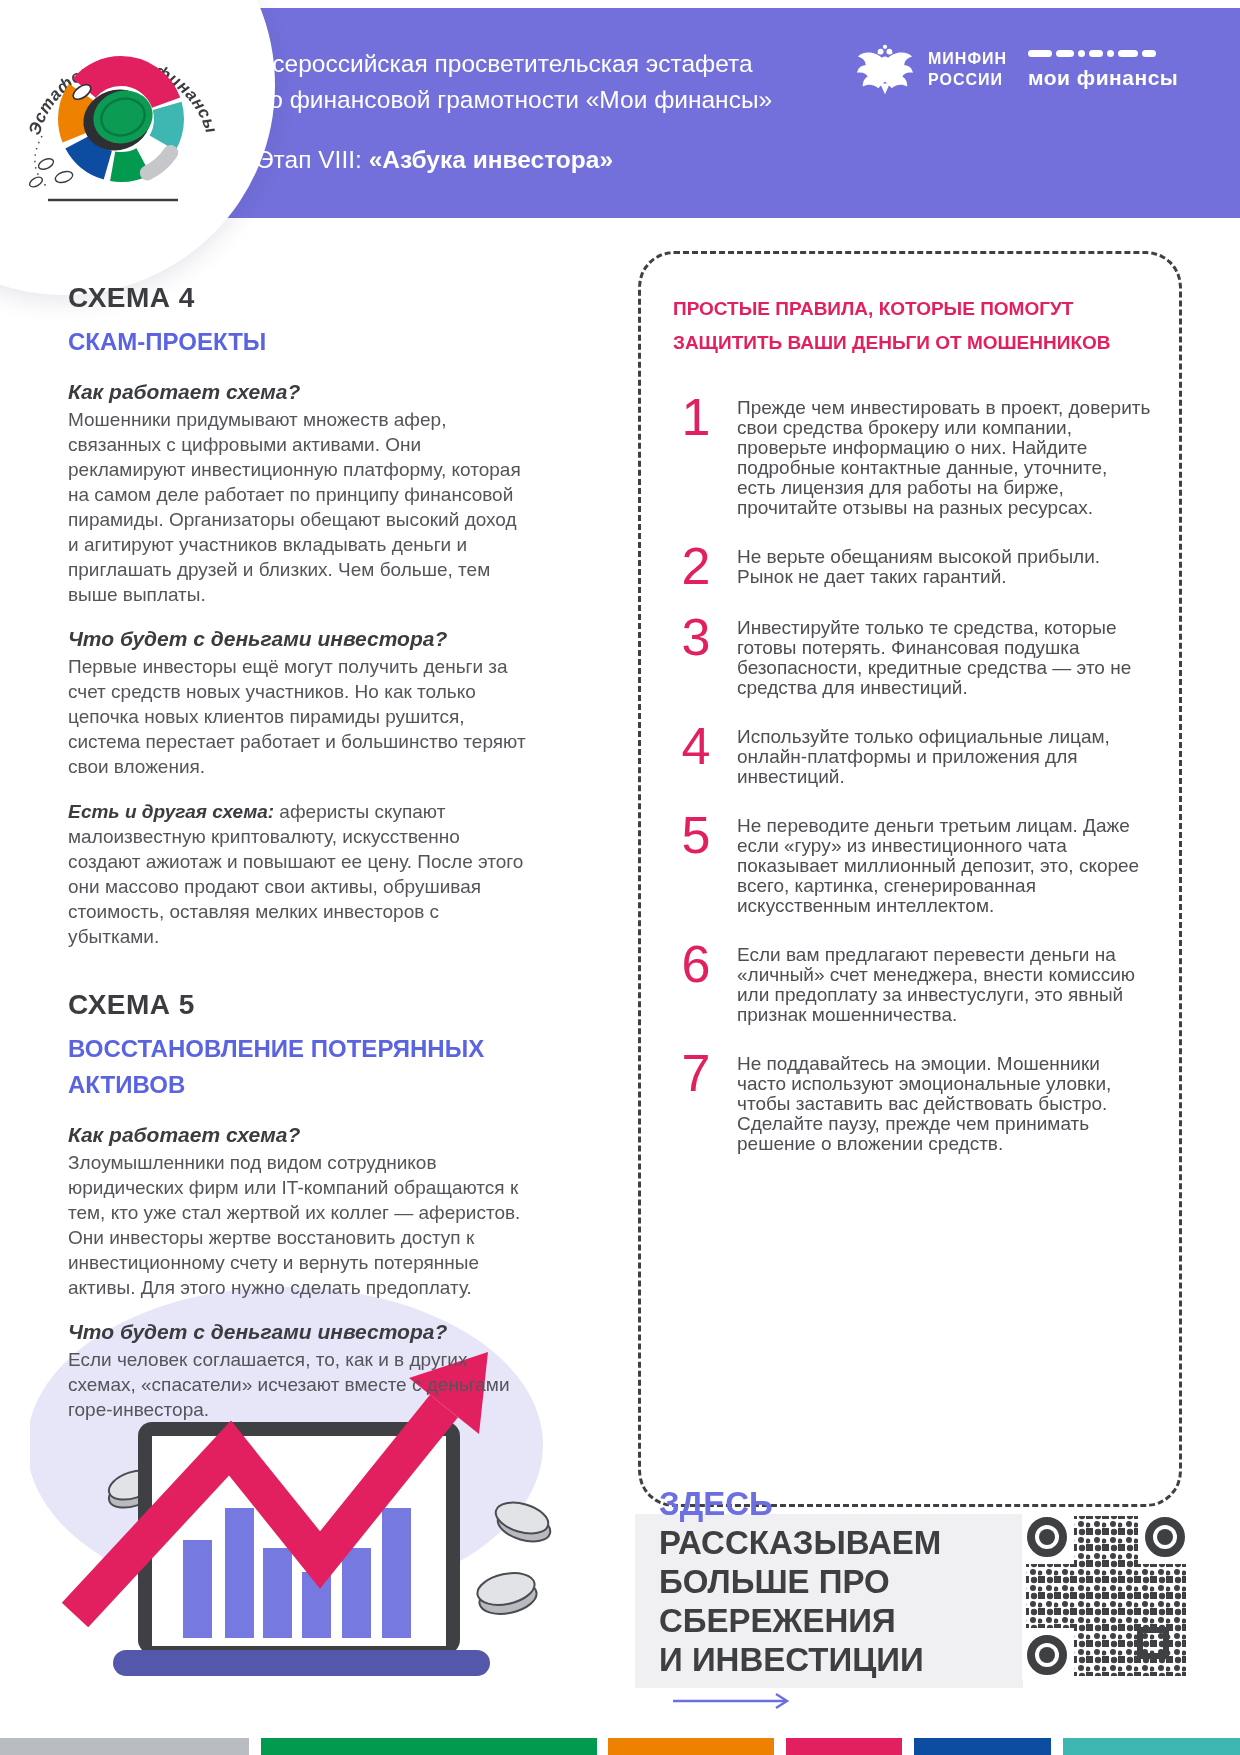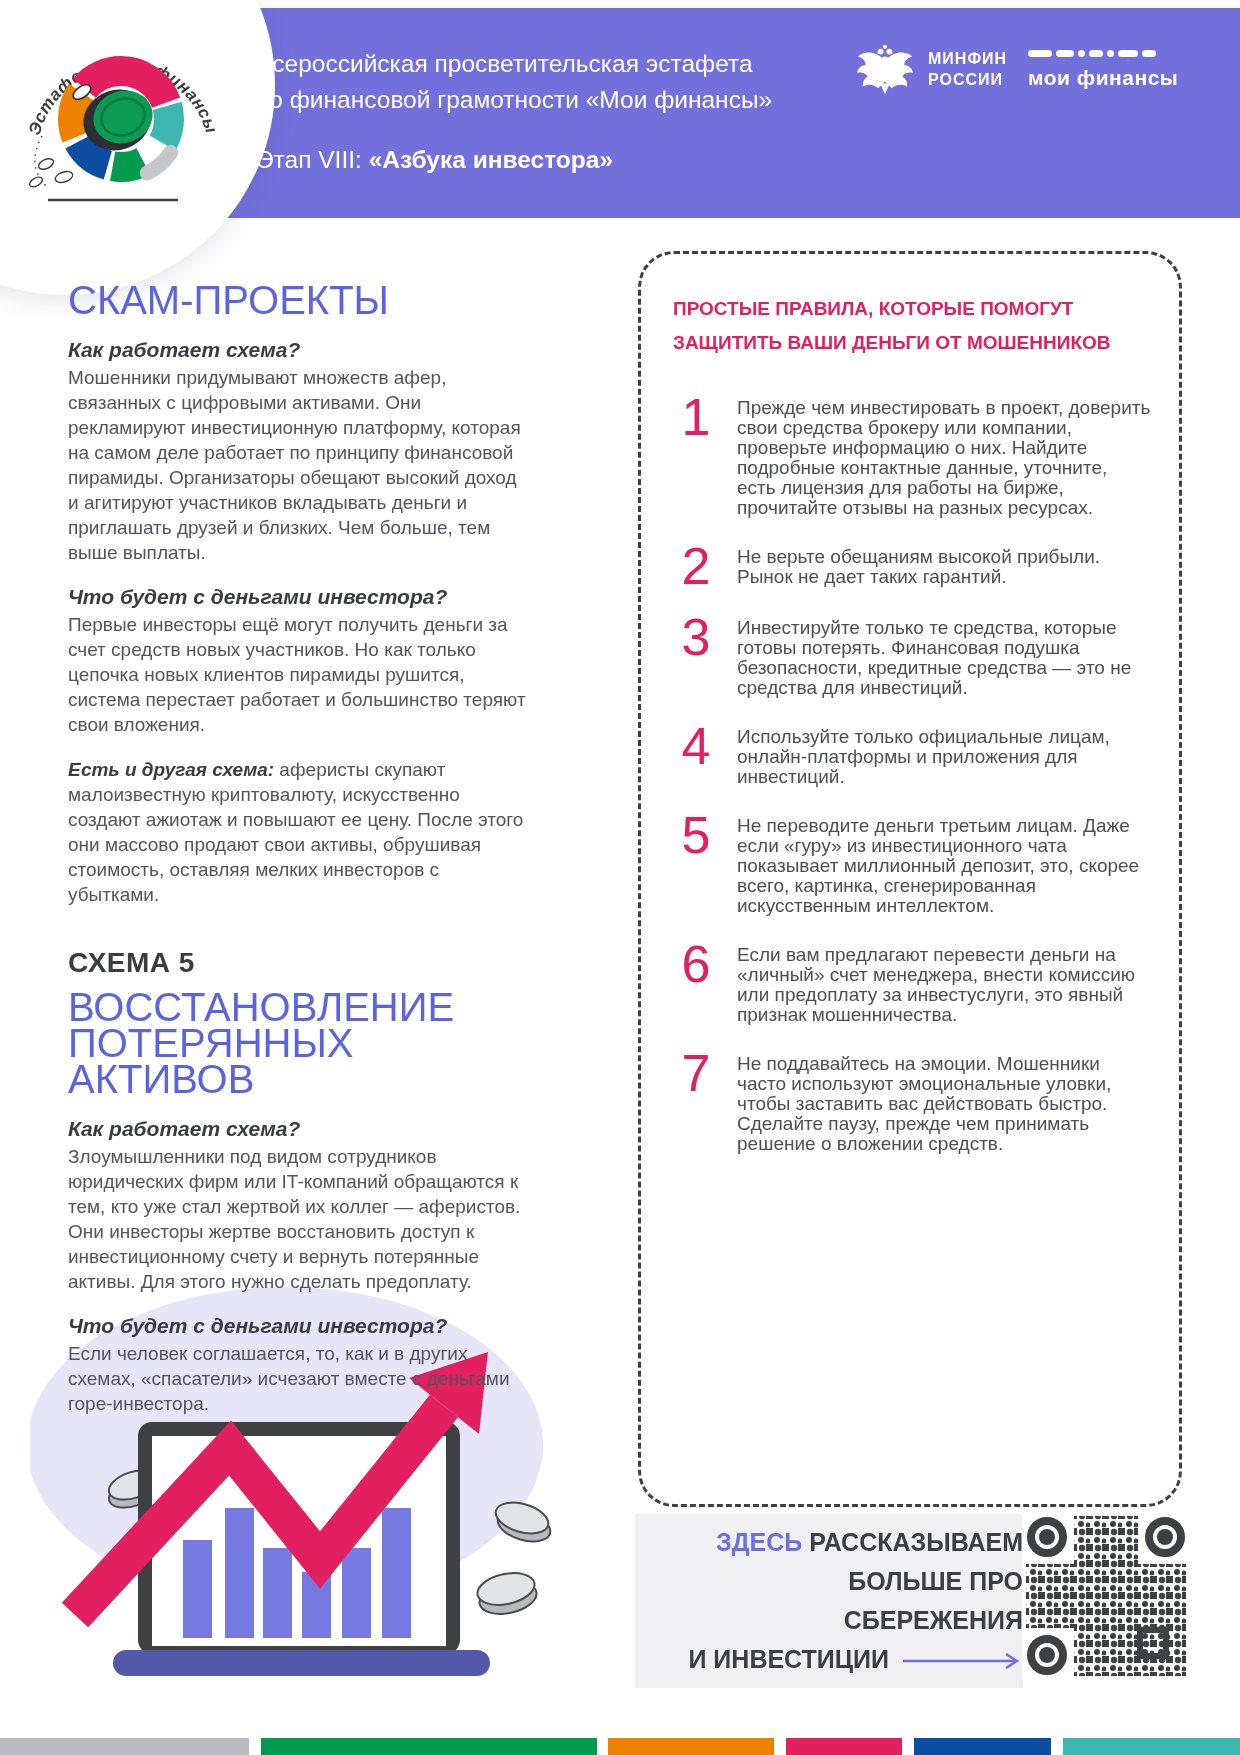--- a/index.html
+++ b/index.html
@@ -17,40 +17,40 @@
   .minfin{position:absolute;left:856px;top:40px;z-index:3;display:flex;align-items:center;gap:14px;color:#fff;}
   .minfin .txt{font-size:16px;font-weight:700;letter-spacing:1px;line-height:21px;}
   .myfin{position:absolute;left:1028px;top:50px;z-index:3;color:#fff;}
   .myfin .dashes{display:flex;gap:4px;margin-bottom:9px;}
   .myfin .dashes i{display:block;height:7px;border-radius:3.5px;background:#fff;}
   .myfin .name{font-size:21px;font-weight:700;letter-spacing:.5px;}
 
   
   .leftcol{position:absolute;left:68px;top:282px;width:462px;z-index:4;}
   .kicker{font-size:28px;font-weight:800;color:#3B3C40;letter-spacing:.5px;margin:0 0 10px 0;}
-  .scheme-title{font-size:40px;font-weight:400;color:#5A64E0;line-height:36px;margin:0 0 20px 0;}
+  .scheme-title{font-size:24px;font-weight:700;color:#5A64E0;line-height:36px;margin:0 0 20px 0;}
   .qh{font-size:21px;font-weight:700;font-style:italic;color:#3B3C40;margin:0 0 3px 0;}
   .body-p{font-size:19px;line-height:25px;color:#54555A;margin:0 0 20px 0;}
   .body-p b{font-style:italic;color:#3B3C40;}
   .scheme5{margin-top:40px;}
 
   
   .panel{position:absolute;left:638px;top:251px;width:544px;height:1256px;box-sizing:border-box;border:3px dashed #3F4043;border-radius:36px;padding:38px 28px 28px 32px;z-index:4;}
   .panel-title{font-size:19px;line-height:34px;font-weight:800;color:#E3205F;width:470px;margin:0 0 36px 0;}
   .rule{display:flex;align-items:flex-start;gap:18px;margin-bottom:27px;}
   .rule:last-child{margin-bottom:0;}
   .rule .num{flex:0 0 46px;font-size:52px;line-height:46px;font-weight:400;color:#E3205F;margin-top:-2px;text-align:center;}
   .rule .txt{font-size:19px;line-height:20px;color:#4E4F54;padding-top:2px;}
 
   
   .illus{position:absolute;left:30px;top:1270px;z-index:3;}
 
   
   .qrbox{position:absolute;left:635px;top:1514px;width:388px;height:174px;background:#F0F0F2;z-index:4;display:flex;align-items:center;}
-  .qrbox .lines{padding-left:44px;font-size:25px;line-height:39px;font-weight:800;color:#3E3F43;text-align:right;}
+  .qrbox .lines{padding-left:24px;font-size:33px;line-height:39px;font-weight:800;color:#3E3F43;}
   .qrbox .hl{color:#6B6FE0;}
   .qrbox .arrow{display:inline-block;vertical-align:middle;margin-left:14px;}
   .qrcode{position:absolute;left:1022px;top:1512px;z-index:4;}
 
   
   .stripe{position:absolute;top:1738px;height:17px;z-index:4;}
   .s-gray{background:#B9BCC0;}
   .s-green{background:#029A4F;}
   .s-orange{background:#EE8100;}
   .s-pink{background:#E3205F;}
@@ -129,20 +129,21 @@
         <i style="width:14px"></i>
         <i style="width:7px"></i>
         <i style="width:20px"></i>
         <i style="width:14px"></i>
     </div>
     <div class="name">мои финансы</div>
   </div>
 
   <div class="leftcol">
     <div>
+      <p class="kicker">СХЕМА 4</p>
       <p class="scheme-title">СКАМ-ПРОЕКТЫ</p>
       <p class="qh">Как работает схема?</p>
       <p class="body-p">Мошенники придумывают множеств афер, связанных с цифровыми активами. Они рекламируют инвестиционную платформу, которая на самом деле работает по принципу финансовой пирамиды. Организаторы обещают высокий доход и агитируют участников вкладывать деньги и приглашать друзей и близких. Чем больше, тем выше выплаты.</p>
       <p class="qh">Что будет с деньгами инвестора?</p>
       <p class="body-p">Первые инвесторы ещё могут получить деньги за счет средств новых участников. Но как только цепочка новых клиентов пирамиды рушится, система перестает работает и большинство теряют свои вложения.</p>
       <p class="body-p"><b>Есть и другая схема:</b><span> аферисты скупают малоизвестную криптовалюту, искусственно создают ажиотаж и повышают ее цену. После этого они массово продают свои активы, обрушивая стоимость, оставляя мелких инвесторов с убытками.</span></p>
     </div>
     <div class="scheme5">
       <p class="kicker">СХЕМА 5</p>
       <p class="scheme-title" style="width:440px">ВОССТАНОВЛЕНИЕ ПОТЕРЯННЫХ АКТИВОВ</p>

